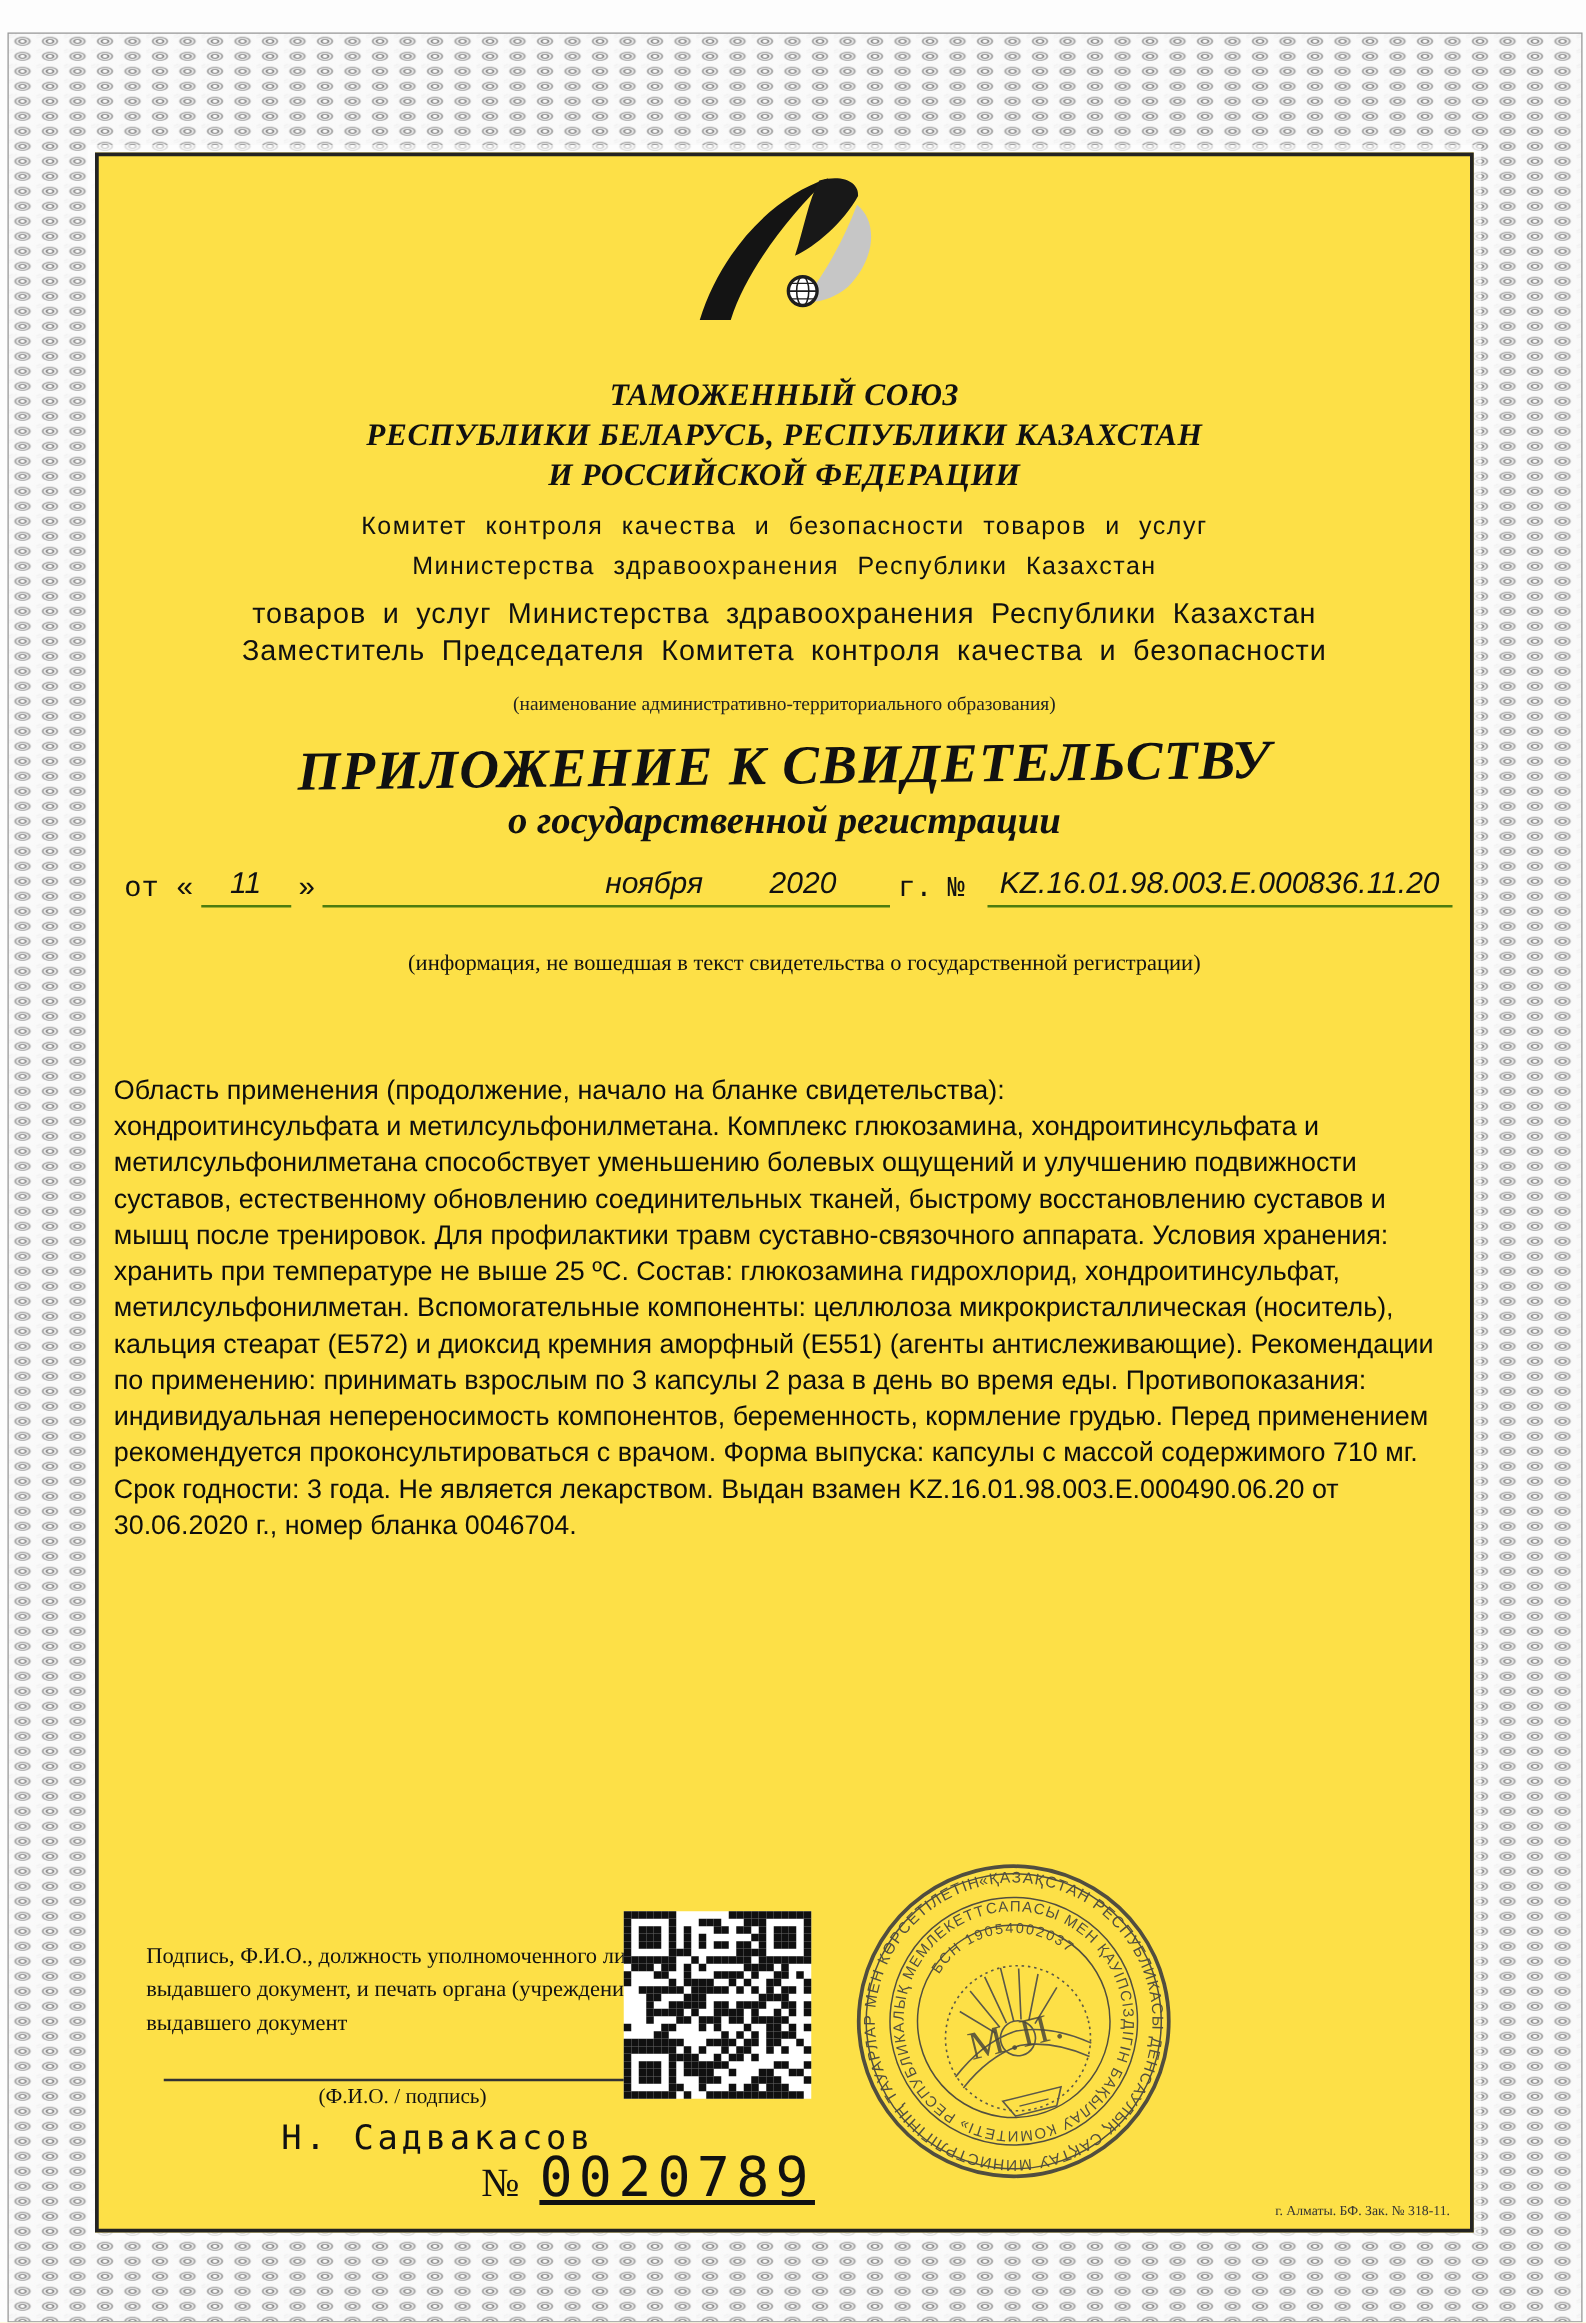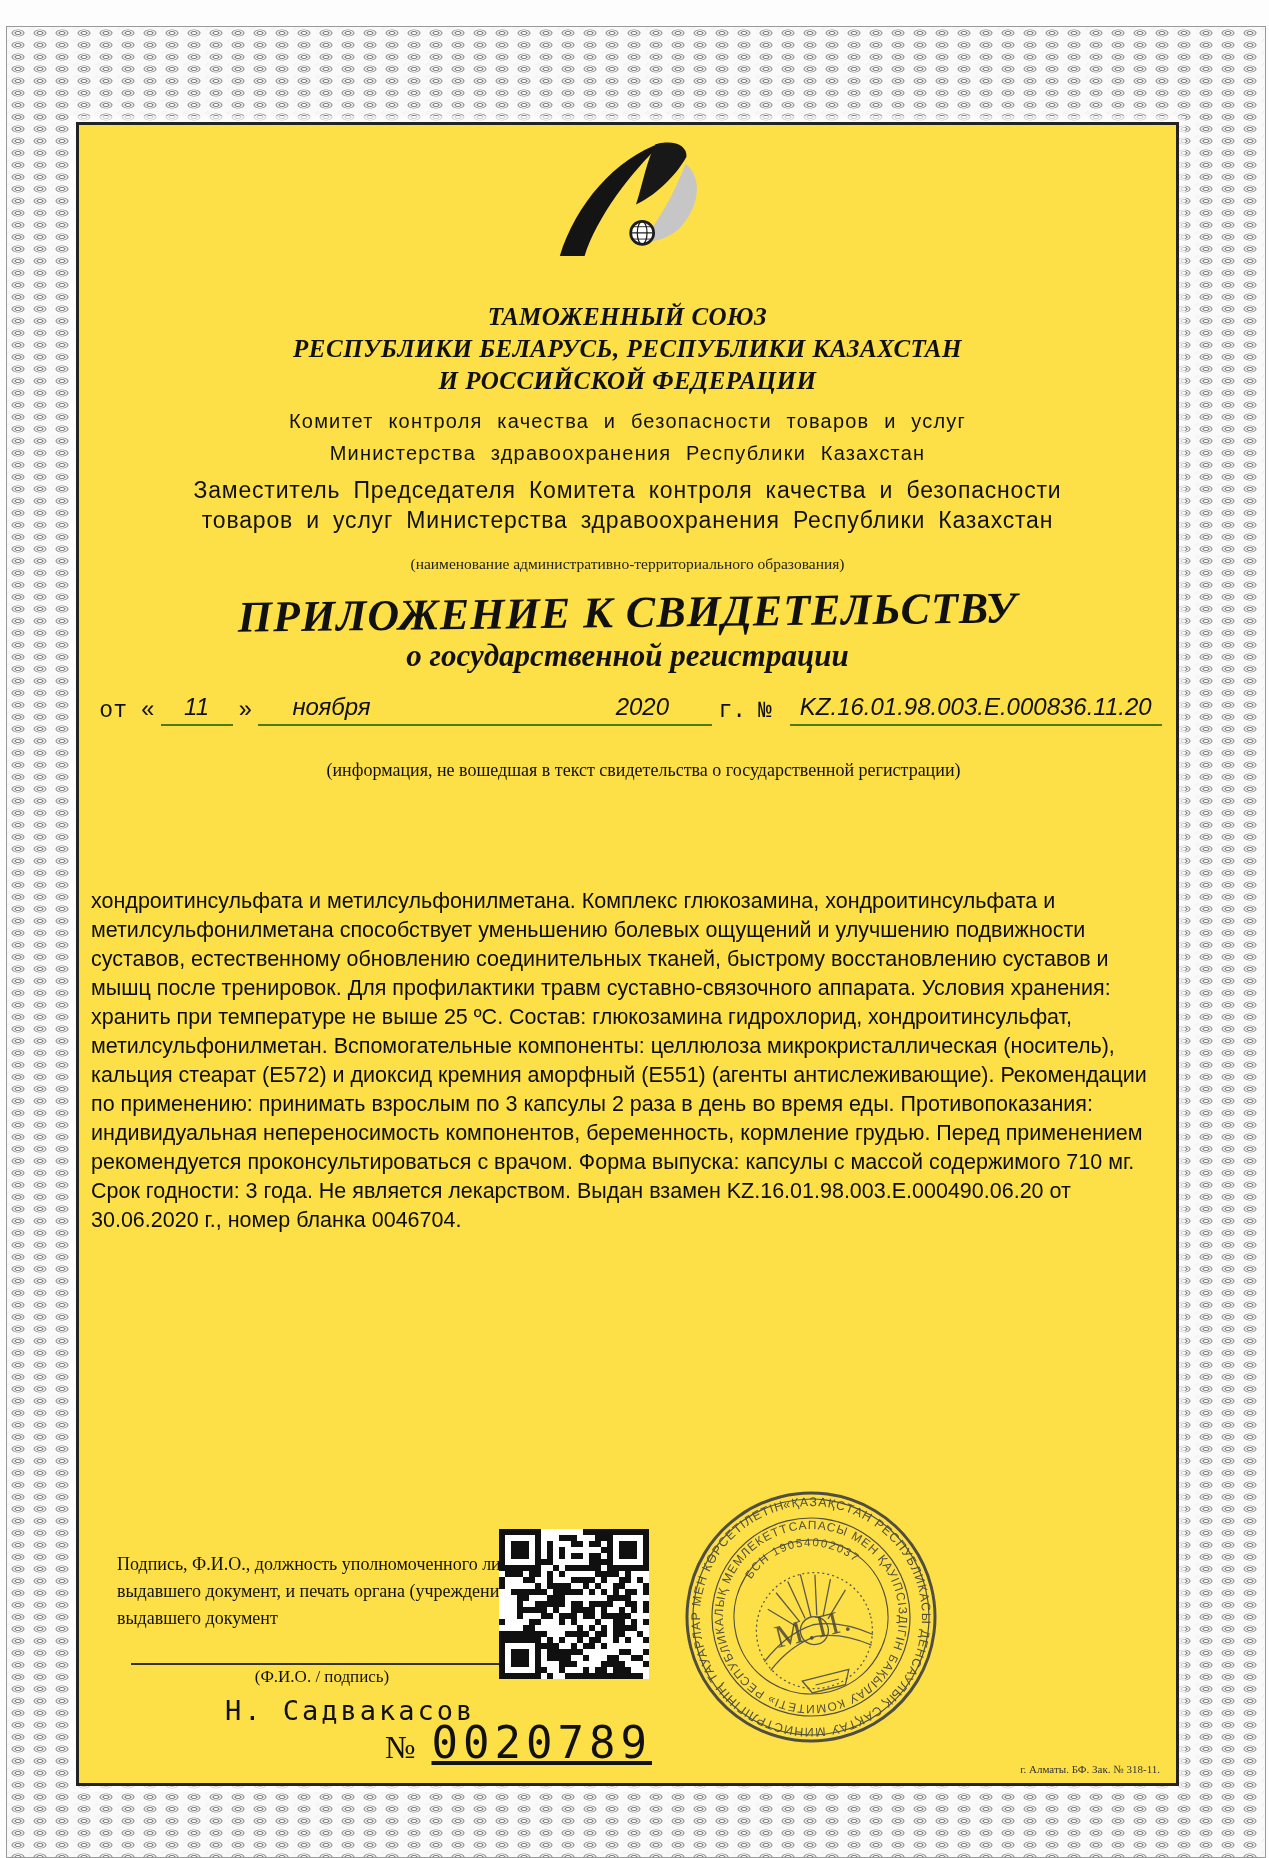--- a/index.html
+++ b/index.html
@@ -41,21 +41,21 @@
   .title-sub{font-style:italic;font-weight:bold;font-size:31px;line-height:38px;}
   
   .date-row{margin-top:18px;display:flex;justify-content:center;align-items:flex-end;font-size:23px;}
   .date-row .lbl{padding:0 6px 2px;white-space:pre;font-family:Liberation Mono, monospace;}
   .slot{
     display:inline-block;border-bottom:2px solid #4d7c0f;
     font-family:"Liberation Sans",sans-serif;font-size:24px;
     text-align:center;padding:0 10px 3px;white-space:nowrap;font-style:italic;
   }
   .slot.day{min-width:52px;}
-  .slot.month{min-width:270px;text-align:left;padding-left:34px;}
+  .slot.month{min-width:270px;text-align:right;padding-left:34px;}
   .slot.year{min-width:120px;}
   .slot.num{min-width:200px;margin-left:12px;}
   .info-caption{margin-top:34px;font-size:18px;padding-left:32px;}
   
   .body-text{
     position:absolute;left:12px;right:20px;top:733px;text-align:left;
     font-family:"Liberation Sans",sans-serif;font-size:21.5px;line-height:29px;
     color:#0d0d0d;
   }
   
@@ -99,22 +99,22 @@
       <div>РЕСПУБЛИКИ БЕЛАРУСЬ, РЕСПУБЛИКИ КАЗАХСТАН</div>
       <div>И РОССИЙСКОЙ ФЕДЕРАЦИИ</div>
     </div>
 
     <div class="committee">
       <div>Комитет контроля качества и безопасности товаров и услуг</div>
       <div>Министерства здравоохранения Республики Казахстан</div>
     </div>
 
     <div class="official">
+      <div>товаров и услуг Министерства здравоохранения Республики Казахстан</div>
       <div>Заместитель Председателя Комитета контроля качества и безопасности</div>
-      <div>товаров и услуг Министерства здравоохранения Республики Казахстан</div>
     </div>
 
     <div class="territory">(наименование административно-территориального образования)</div>
 
     <div class="title-main">ПРИЛОЖЕНИЕ К СВИДЕТЕЛЬСТВУ</div>
     <div class="title-sub">о государственной регистрации</div>
 
     <div class="date-row">
       <span class="lbl">от «</span>
       <span class="slot day">11</span>
@@ -122,21 +122,21 @@
       <span class="slot month">ноября</span>
       <span class="slot year">2020</span>
       <span class="lbl">г.</span>
       <span class="lbl">№</span>
       <span class="slot num">KZ.16.01.98.003.E.000836.11.20</span>
     </div>
 
     <div class="info-caption">(информация, не вошедшая в текст свидетельства о государственной регистрации)</div>
 
     <div class="body-text">
-      <br>
+      <span>Область применения (продолжение, начало на бланке свидетельства):</span><br>
       <span>хондроитинсульфата и метилсульфонилметана. Комплекс глюкозамина, хондроитинсульфата и метилсульфонилметана способствует уменьшению болевых ощущений и улучшению подвижности суставов, естественному обновлению соединительных тканей, быстрому восстановлению суставов и мышц после тренировок. Для профилактики травм суставно-связочного аппарата. Условия хранения: хранить при температуре не выше 25 ºС. Состав: глюкозамина гидрохлорид, хондроитинсульфат, метилсульфонилметан. Вспомогательные компоненты: целлюлоза микрокристаллическая (носитель), кальция стеарат (Е572) и диоксид кремния аморфный (Е551) (агенты антислеживающие). Рекомендации по применению: принимать взрослым по 3 капсулы 2 раза в день во время еды. Противопоказания: индивидуальная непереносимость компонентов, беременность, кормление грудью. Перед применением рекомендуется проконсультироваться с врачом. Форма выпуска: капсулы с массой содержимого 710 мг. Срок годности: 3 года. Не является лекарством. Выдан взамен KZ.16.01.98.003.E.000490.06.20 от 30.06.2020 г., номер бланка 0046704.</span>
     </div>
 
     <div class="sig-caption">
       <div>Подпись, Ф.И.О.,  должность уполномоченного лица,</div>
       <div>выдавшего документ, и печать органа (учреждения),</div>
       <div>выдавшего документ</div>
     </div>
     <div class="sig-line"></div>
     <div class="fio-caption">(Ф.И.О. / подпись)</div>

